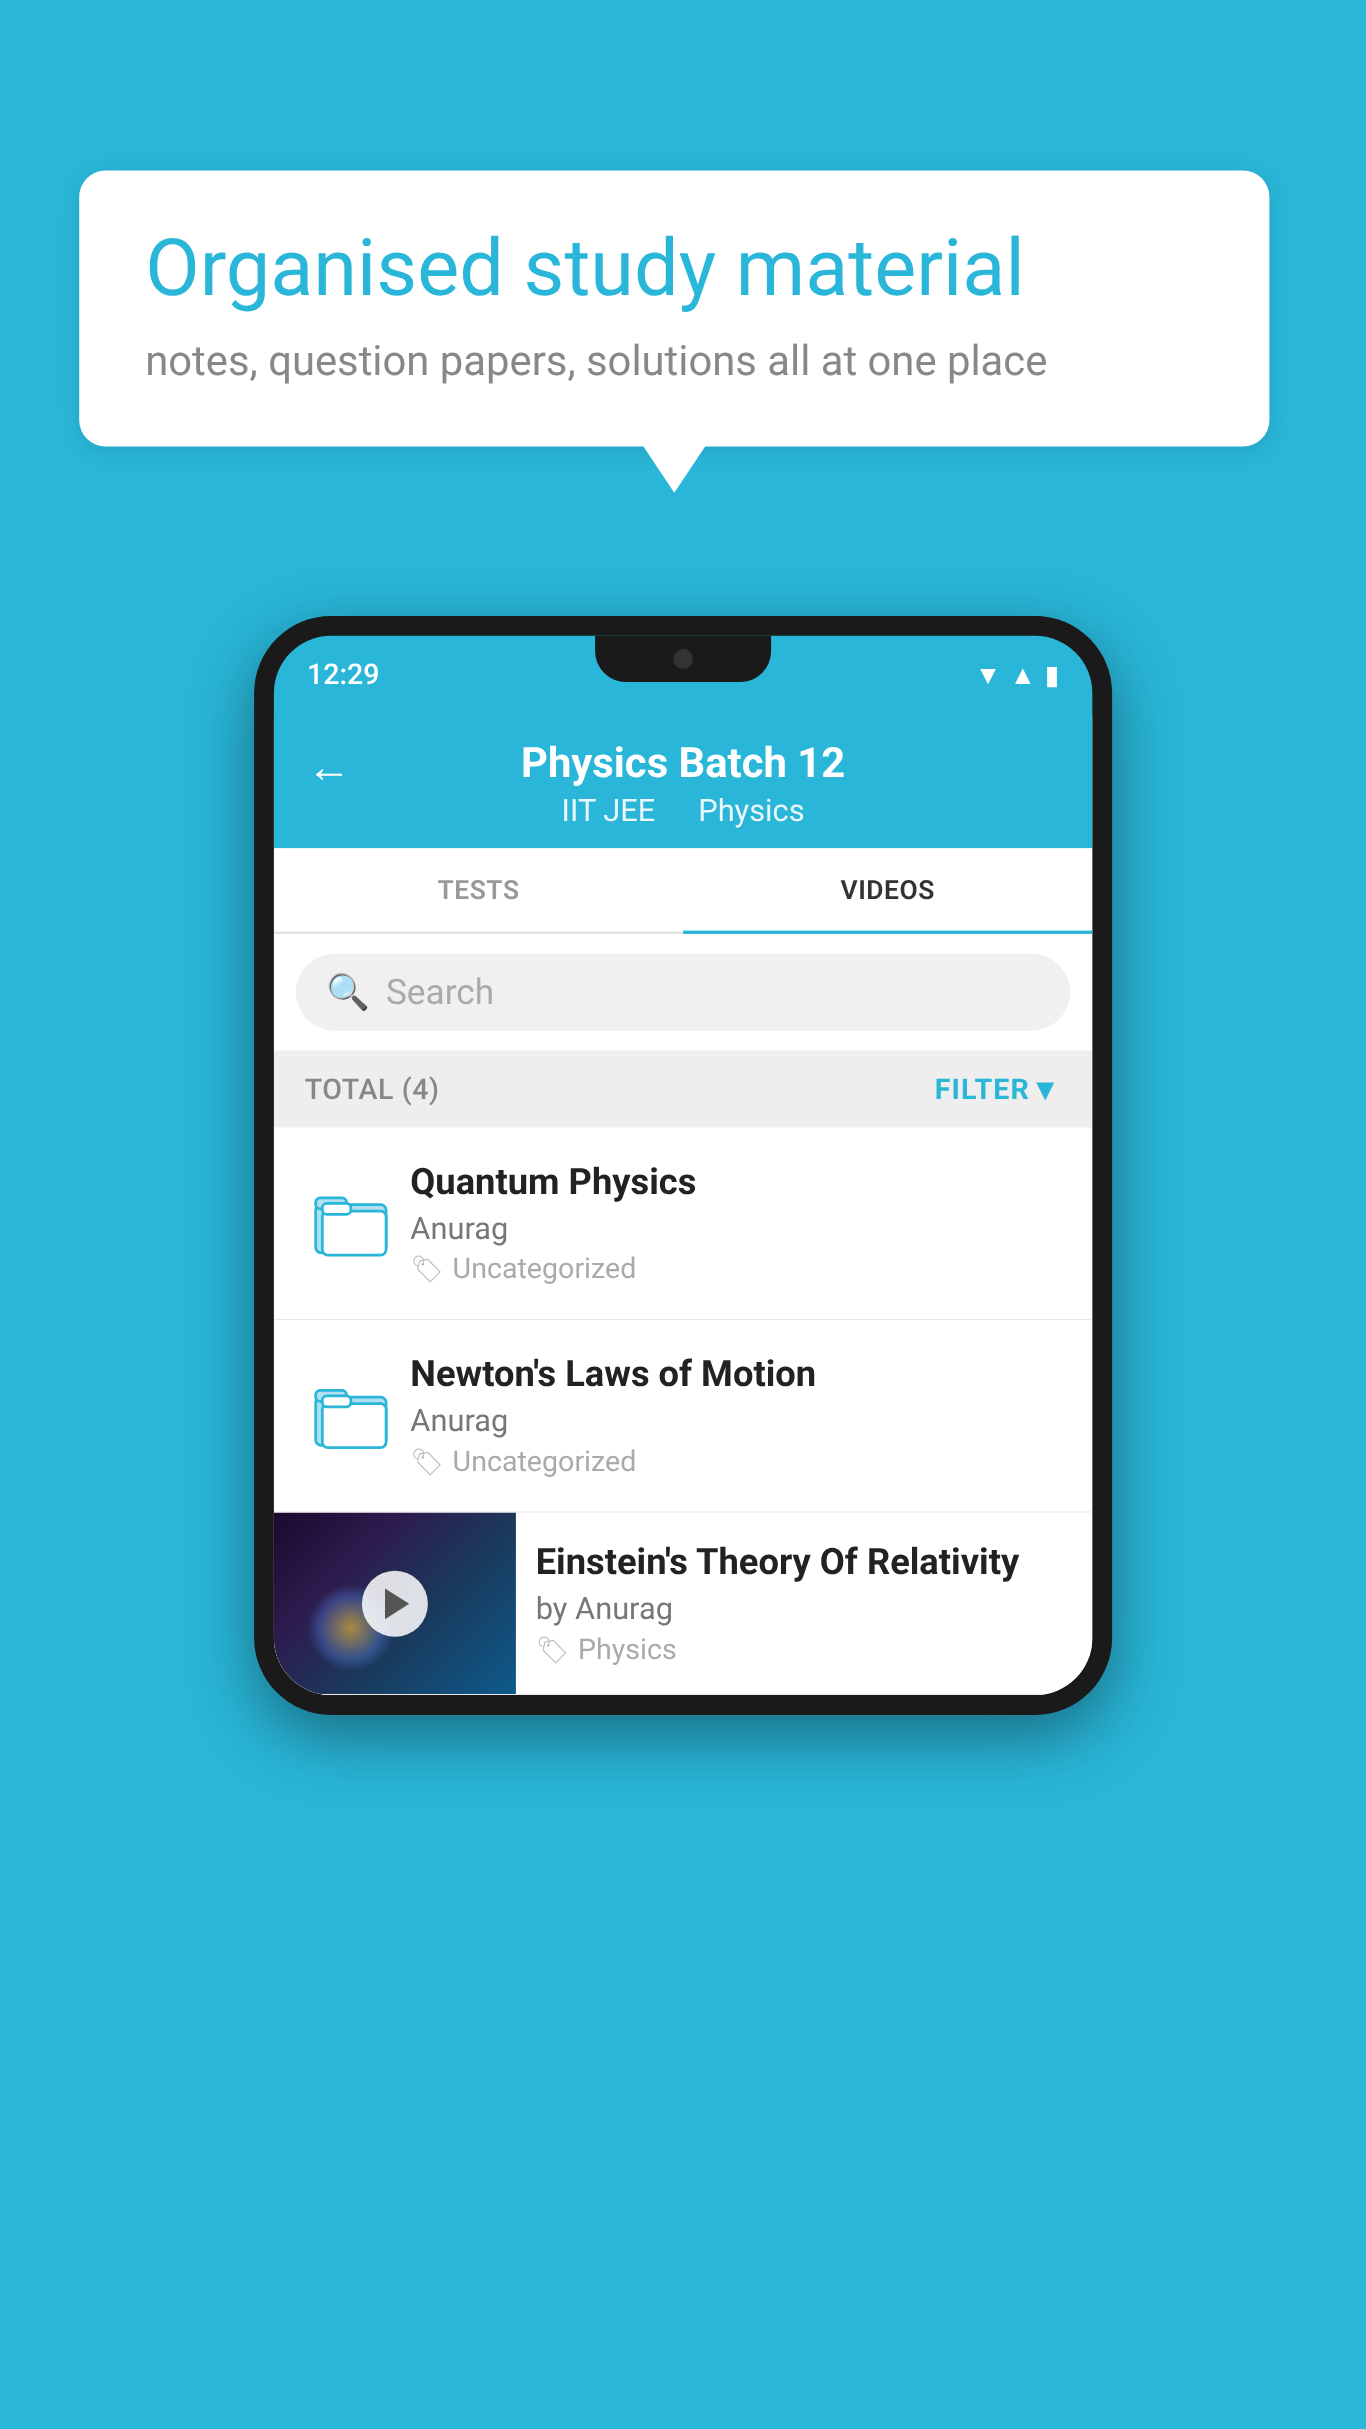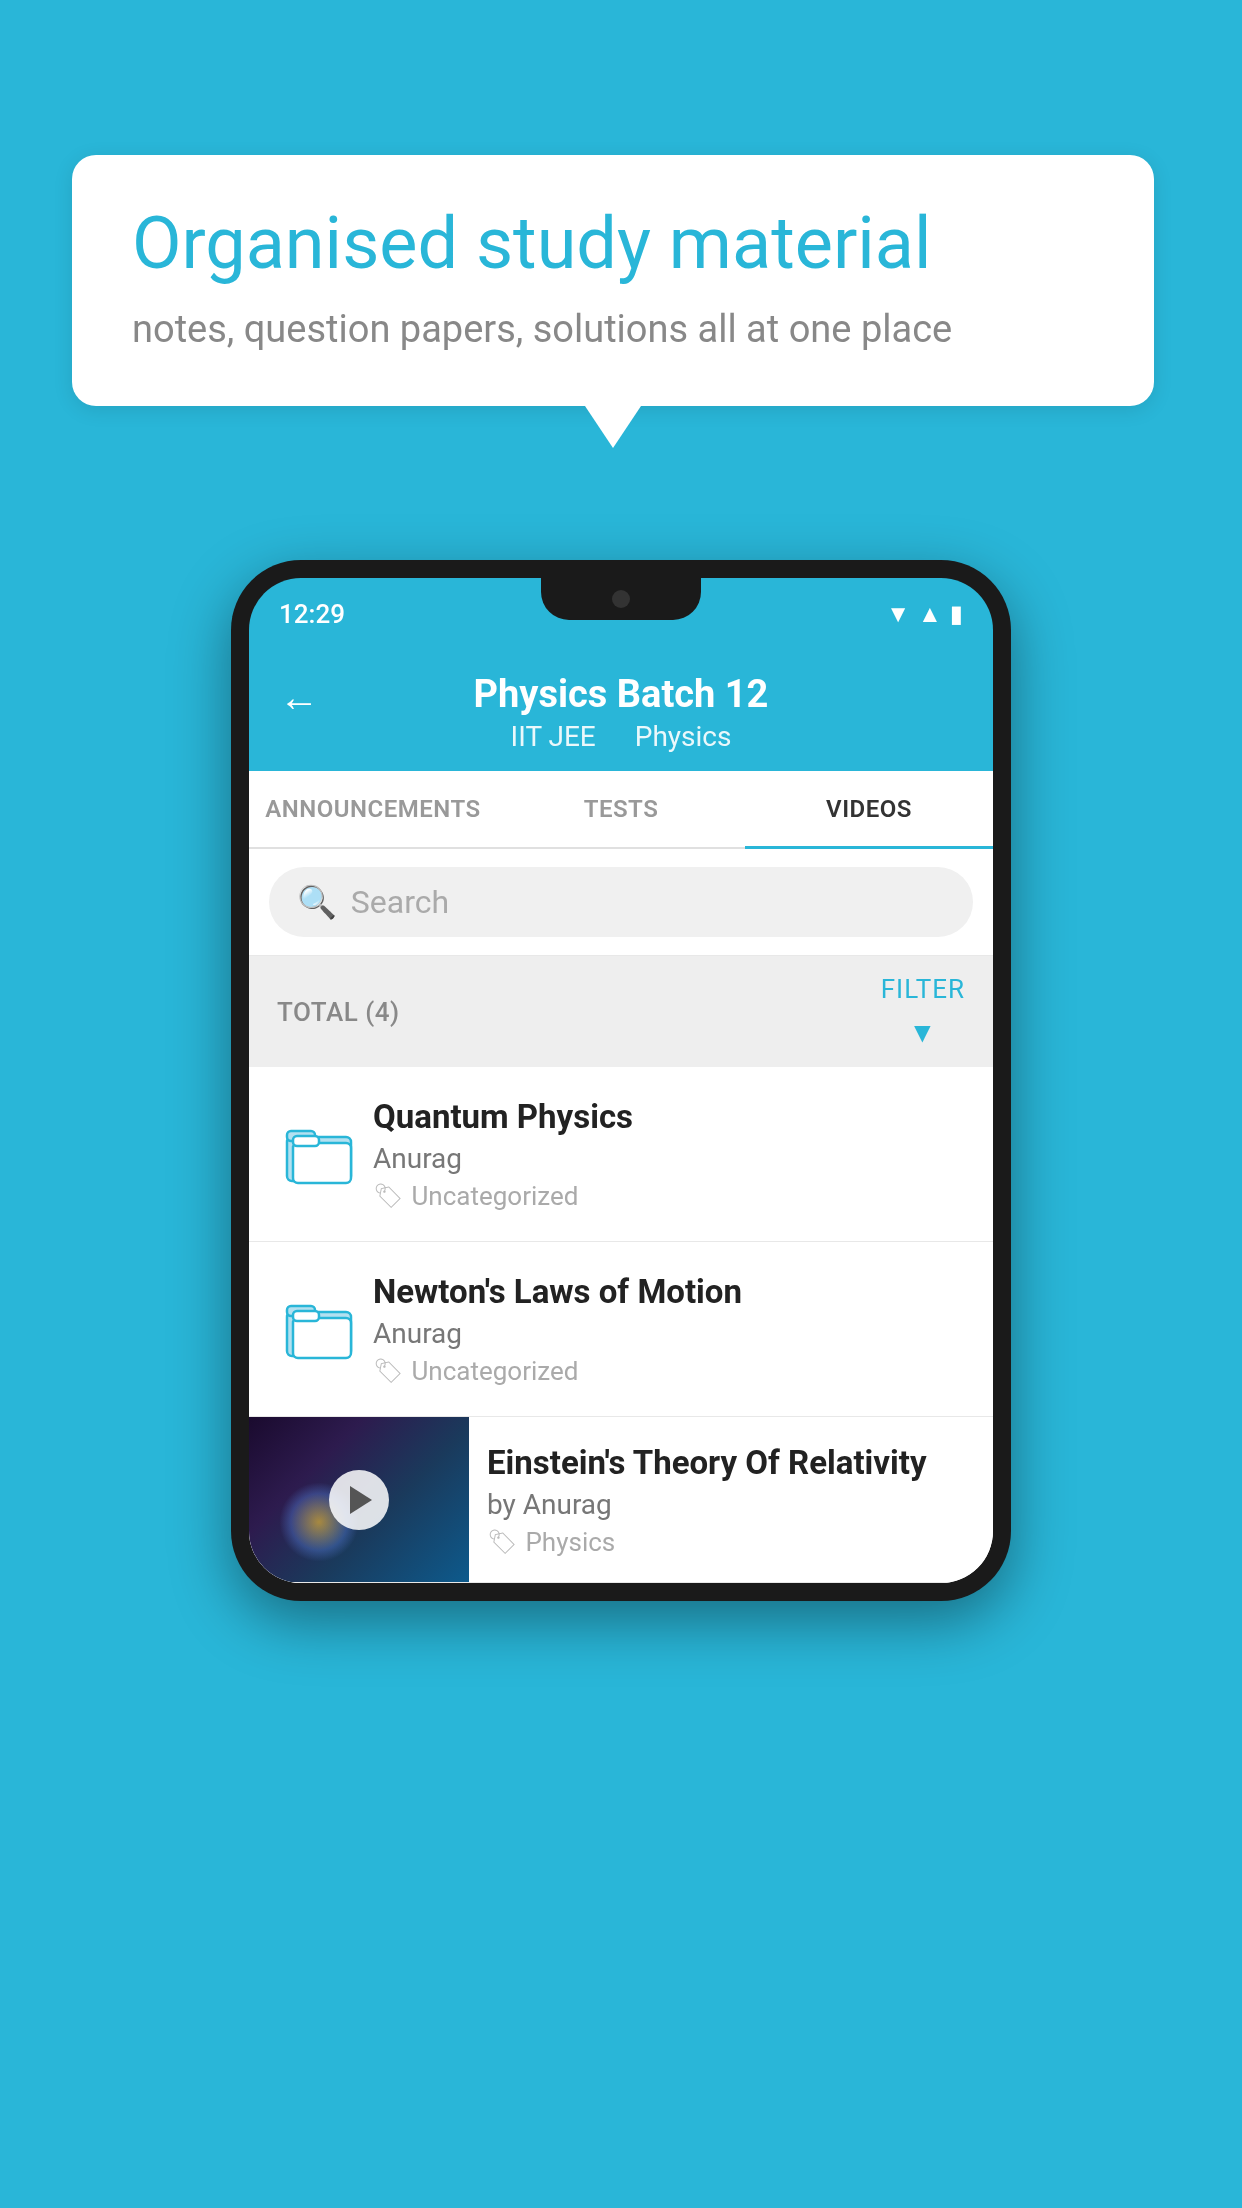--- a/index.html
+++ b/index.html
@@ -233,27 +233,26 @@
     .total-count {
       color: #888;
       font-size: 26px;
       font-weight: 500;
       letter-spacing: 0.5px;
     }
 
     .filter-btn {
       color: #29b6d8;
       font-size: 26px;
-      font-weight: 400;
-      display: flex;
-      align-items: center;
-      gap: 12px;
+      font-weight: 700;
+      display: flex;
+      align-items: center;
+      gap: 0;
       cursor: pointer;
       letter-spacing: 1px;
-      flex-direction: column;
     }
 
     .filter-icon {
       font-size: 28px;
     }
 
     
     .video-list {
       background: white;
     }
@@ -418,23 +417,20 @@
         <span class="header-back">←</span>
         <div class="header-title">Physics Batch 12</div>
         <div class="header-subtitle">
           <span>IIT JEE</span>
           <span>  </span>
           <span>Physics</span>
         </div>
       </div>
 
       <div class="tabs-bar">
-        <div class="tab-item">
-          <span>ANNOUNCEMENTS</span>
-        </div>
         <div class="tab-item">
           <span>TESTS</span>
         </div>
         <div class="tab-item active">
           <span>VIDEOS</span>
         </div>
       </div>
 
       <div class="search-bar-wrap">
         <div class="search-bar">

